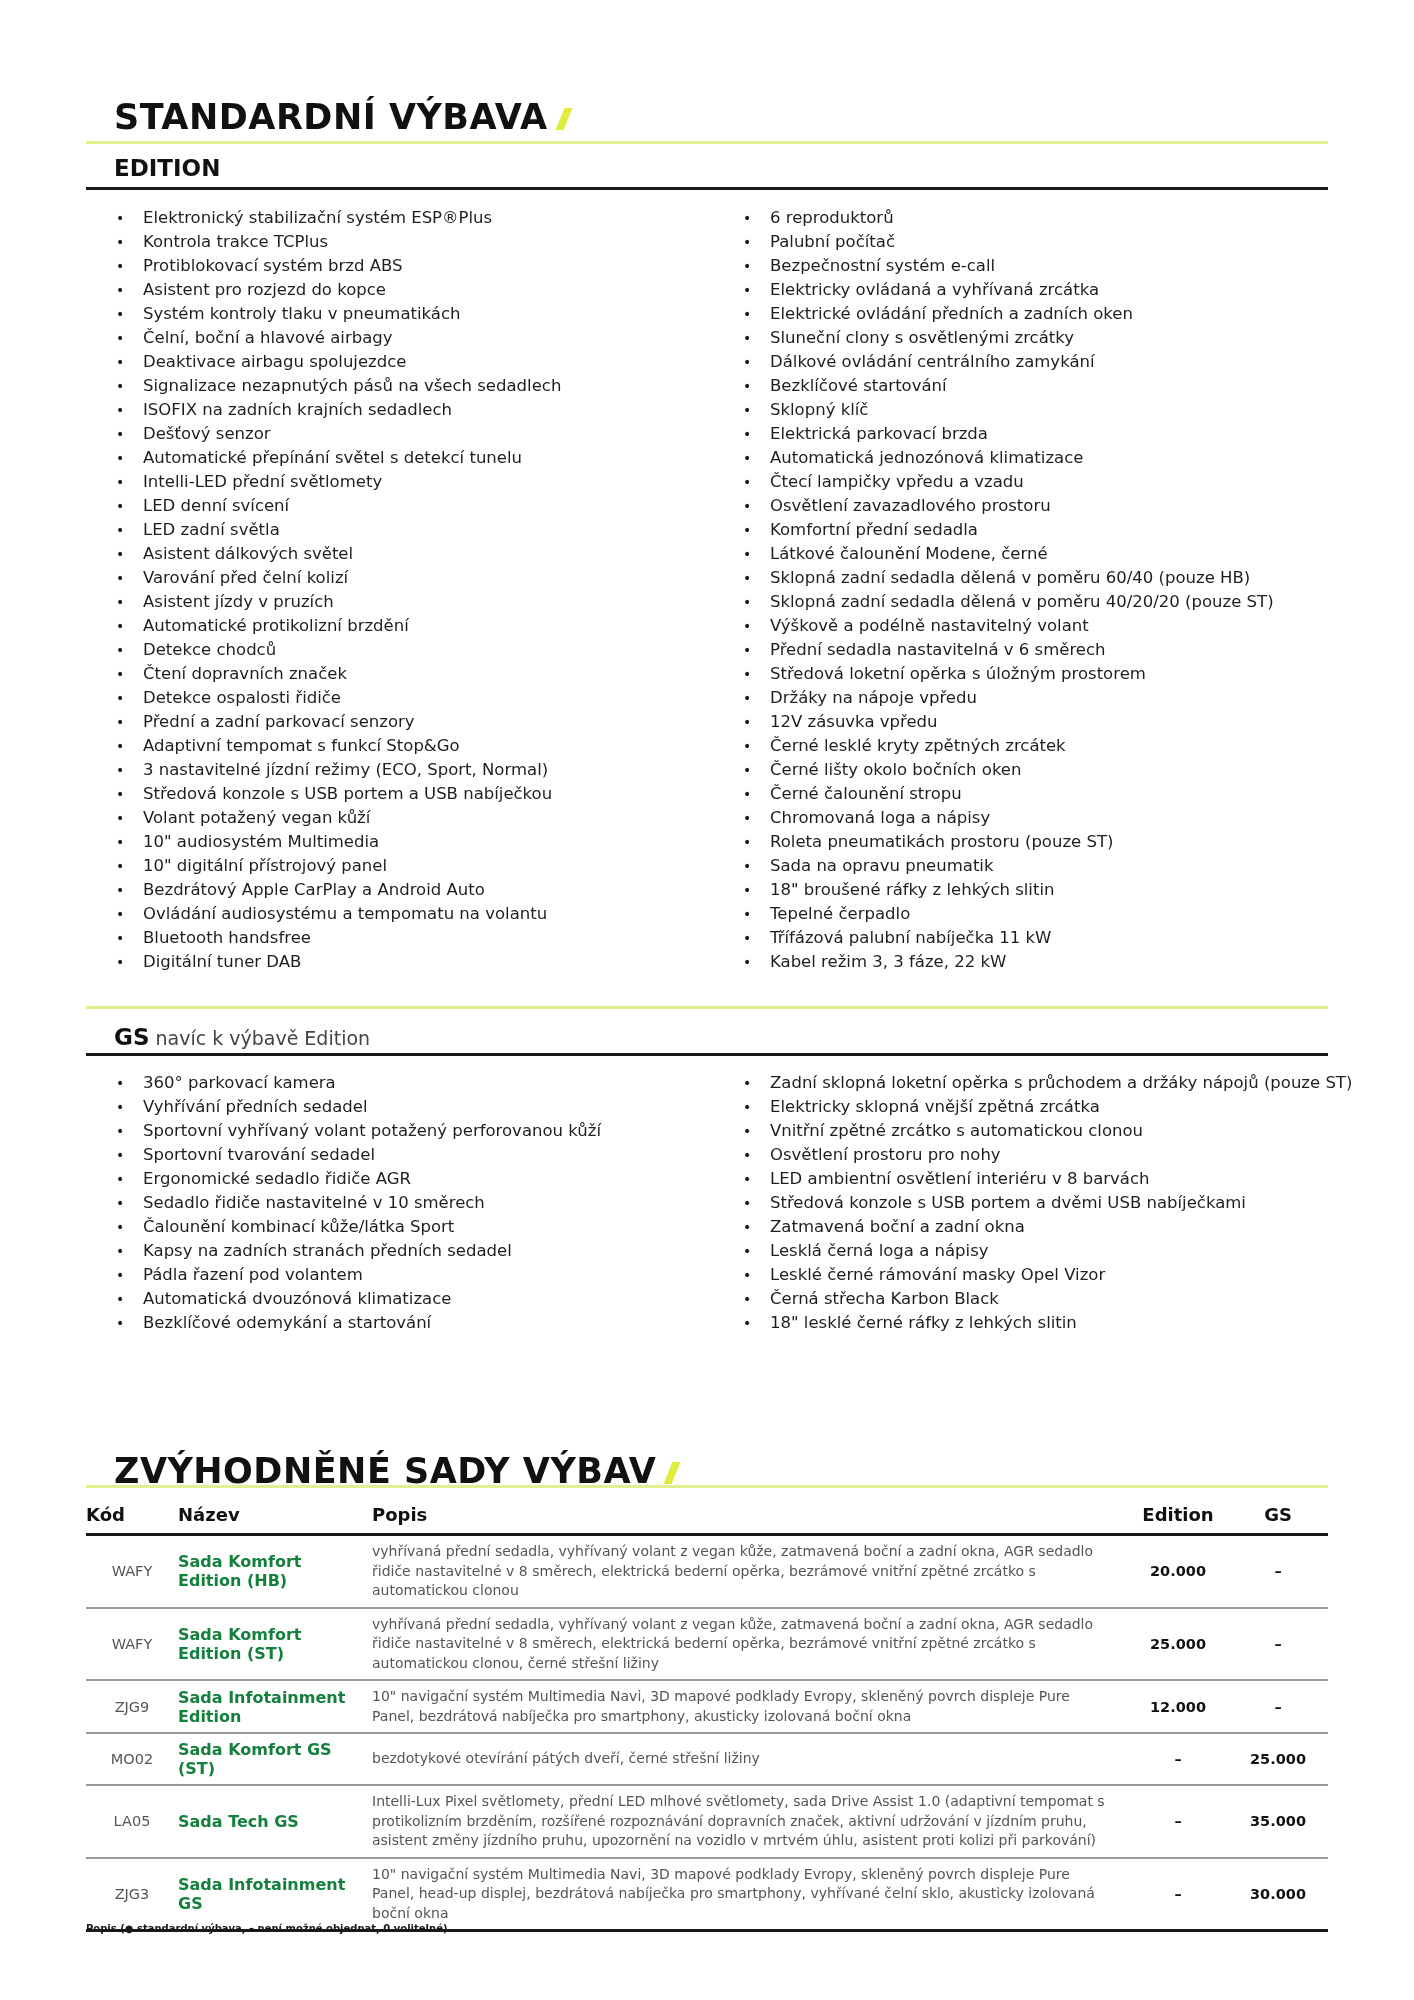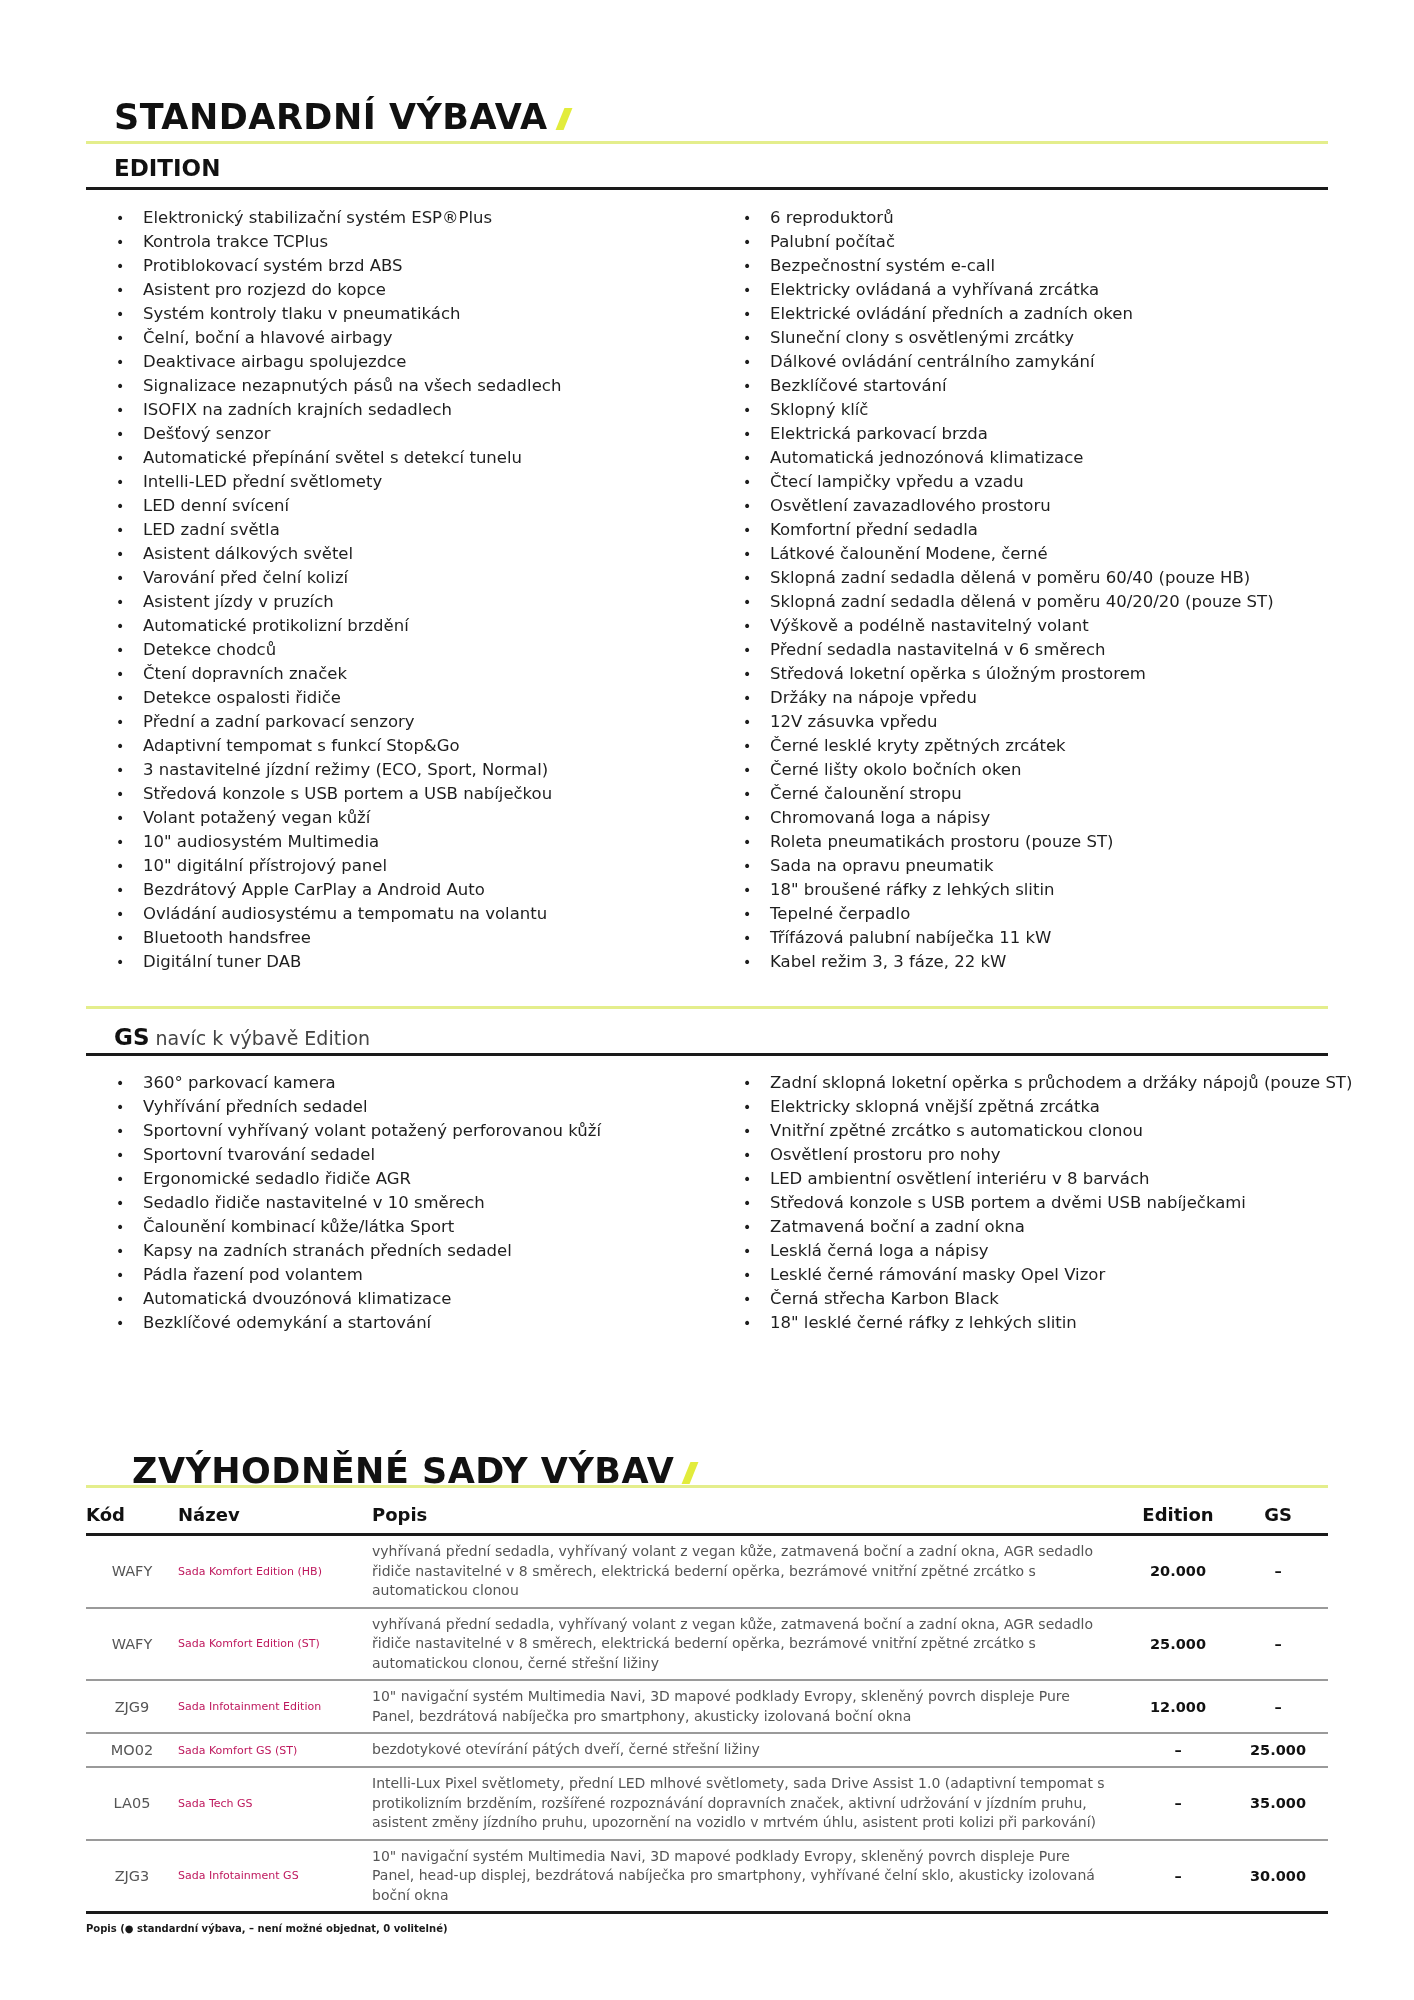--- a/index.html
+++ b/index.html
@@ -22,21 +22,21 @@
   ul.feat li { position: relative; height: 24px; line-height: 24px; font-size: 16.5px;
                padding-left: 0; white-space: nowrap; color: #1e1e1e; }
   ul.feat li .dot { position: absolute; left: -27px; top: 0; font-size: 14px; }
 
   table.sets { border-collapse: collapse; position: absolute; left: 86px; top: 1496px; width: 1242px; }
   table.sets th { font-weight: bold; font-size: 18px; text-align: left; padding: 8px 0 8px 0; color: #111;
                   border-bottom: 3px solid #1a1a1a; height: 20px; }
   table.sets td { border-bottom: 2px solid #9a9a9a; vertical-align: middle; padding: 6px 0; }
   table.sets tr:last-child td { border-bottom: 3px solid #1a1a1a; }
   td.code { width: 92px; text-align: center; font-size: 14.5px; color: #555; }
-  td.name { width: 184px; font-size: 11px; font-weight: normal; color: #be185d; line-height: 19px; padding-right: 10px !important; }
+  td.name { width: 184px; font-size: 16px; font-weight: bold; color: #15803d; line-height: 19px; padding-right: 10px !important; }
   td.desc { font-size: 14px; color: #555; line-height: 19.5px; padding-right: 16px !important; }
   td.price { width: 100px; text-align: center; font-size: 14.5px; font-weight: bold; color: #111; }
   th.c-code { text-align: center; }
   th.c-price { text-align: center !important; }
 
   .legend { font-size: 10px; color: #1a1a1a; white-space: nowrap; font-weight: bold; }
 </style>
 </head>
 <body>
 
@@ -143,21 +143,21 @@
     <li><span class="dot">•</span><span>Osvětlení prostoru pro nohy</span></li>
     <li><span class="dot">•</span><span>LED ambientní osvětlení interiéru v 8 barvách</span></li>
     <li><span class="dot">•</span><span>Středová konzole s USB portem a dvěmi USB nabíječkami</span></li>
     <li><span class="dot">•</span><span>Zatmavená boční a zadní okna</span></li>
     <li><span class="dot">•</span><span>Lesklá černá loga a nápisy</span></li>
     <li><span class="dot">•</span><span>Lesklé černé rámování masky Opel Vizor</span></li>
     <li><span class="dot">•</span><span>Černá střecha Karbon Black</span></li>
     <li><span class="dot">•</span><span>18" lesklé černé ráfky z lehkých slitin</span></li>
   </ul>
 
-<div class="abs h1" style="left:132px; top:1451px;text-align:right;">
+<div class="abs h1" style="left:114px; top:1451px;text-align:right;">
   <span>ZVÝHODNĚNÉ SADY VÝBAV</span><span class="slash"></span>
 </div>
 <div class="abs accent-rule" style="left:86px; top:1485px; width:1242px;"></div>
 
 <table class="sets">
   <thead>
     <tr>
       <th class="c-code">Kód</th>
       <th>Název</th>
       <th>Popis</th>

